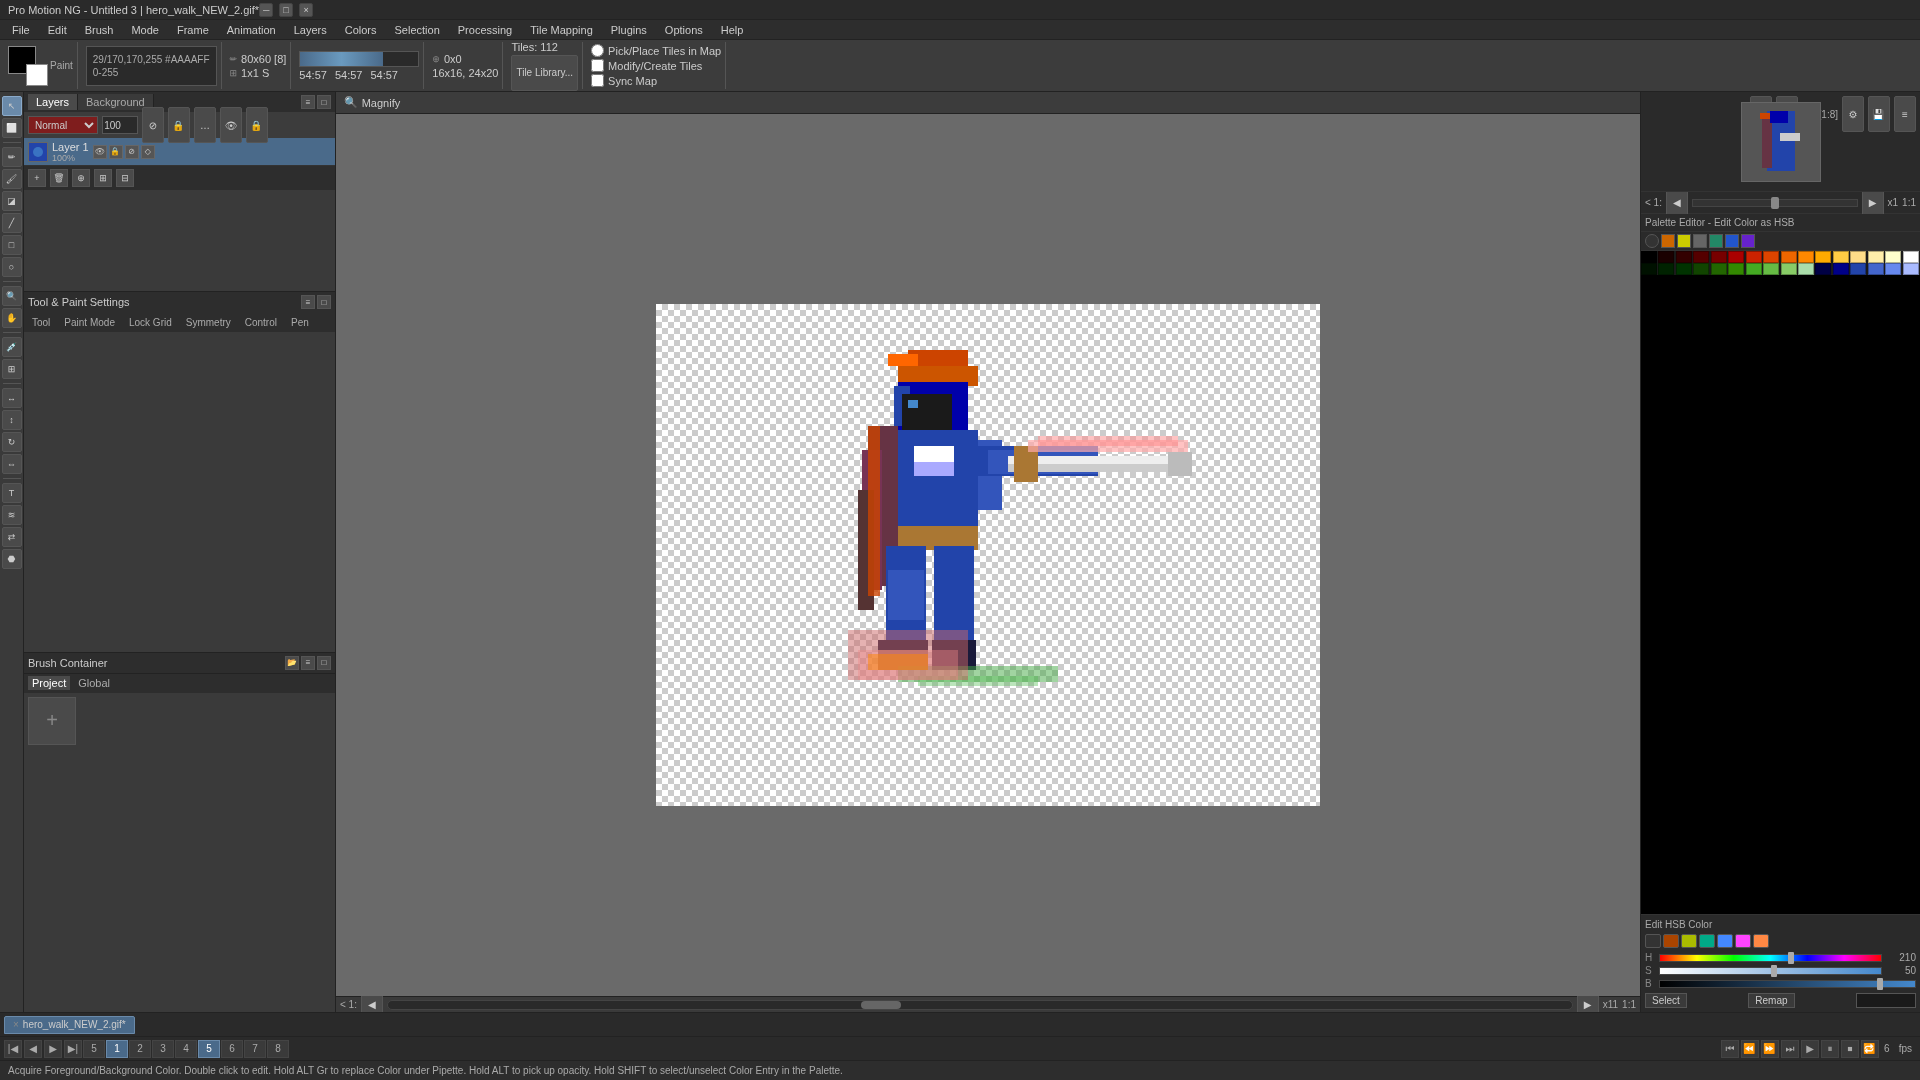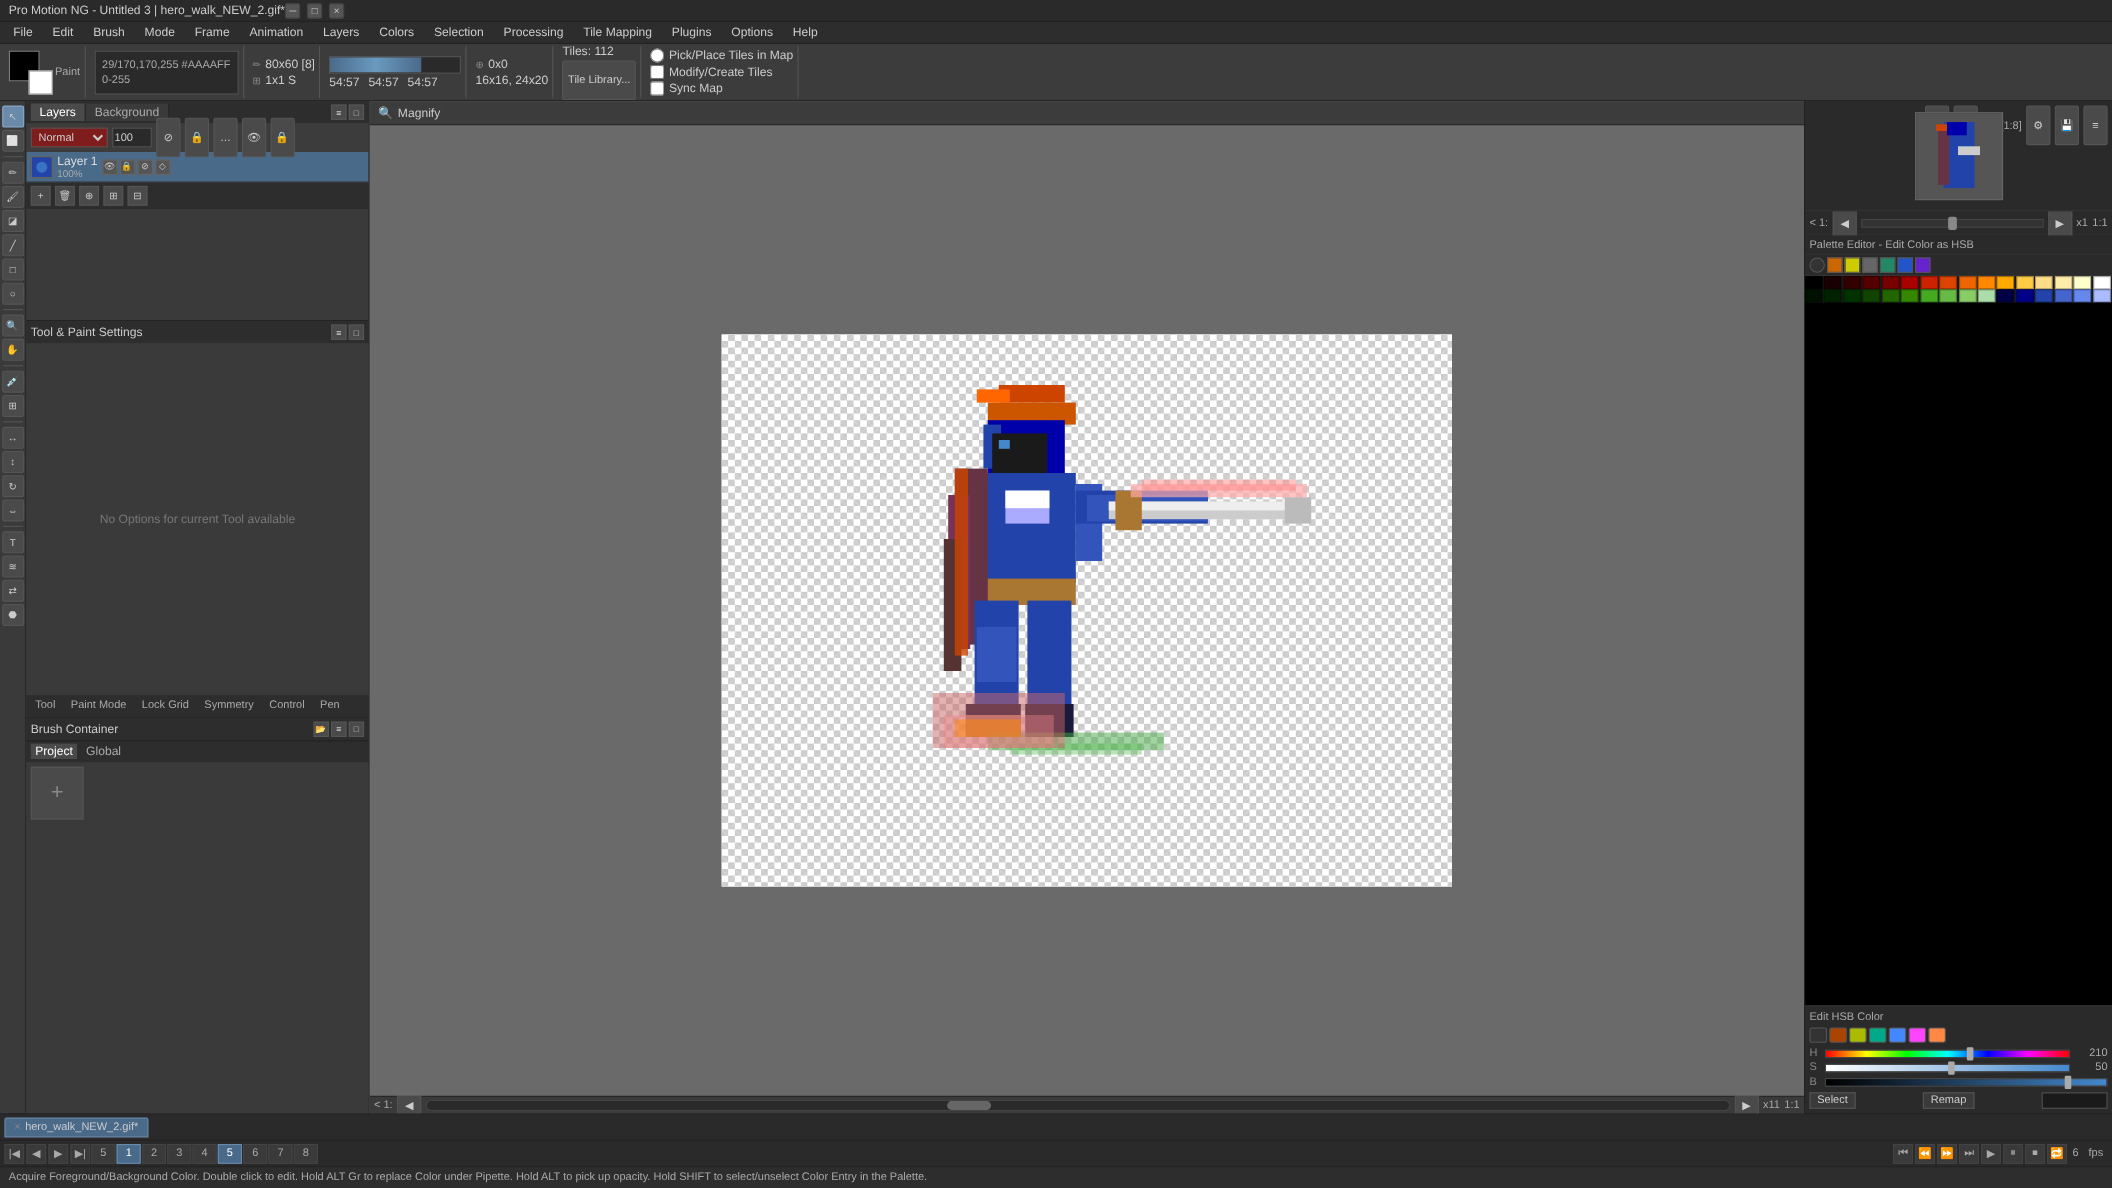--- a/index.html
+++ b/index.html
@@ -872,23 +872,20 @@
 
     <div id="tool-settings" style="height:280px;">
       <div id="tool-settings-header">
         <span>Tool &amp; Paint Settings</span>
         <div class="panel-controls">
           <div class="panel-ctrl-btn">≡</div>
           <div class="panel-ctrl-btn">□</div>
         </div>
       </div>
 
-      <div id="tool-settings-content">
-        <span style="color:#777;font-size:11px;">No Options for current Tool available</span>
-      </div>
 
       <div id="tool-settings-tabs">
         <span class="tool-settings-tab">Tool</span>
         <span class="tool-settings-tab">Paint Mode</span>
         <span class="tool-settings-tab">Lock Grid</span>
         <span class="tool-settings-tab">Symmetry</span>
         <span class="tool-settings-tab">Control</span>
         <span class="tool-settings-tab">Pen</span>
       </div>
     </div>

